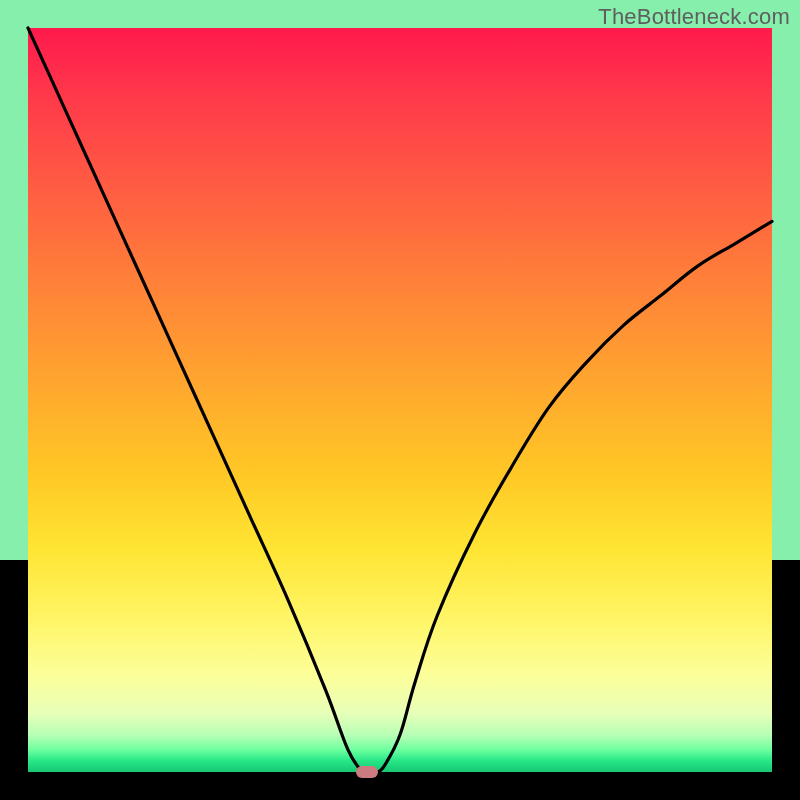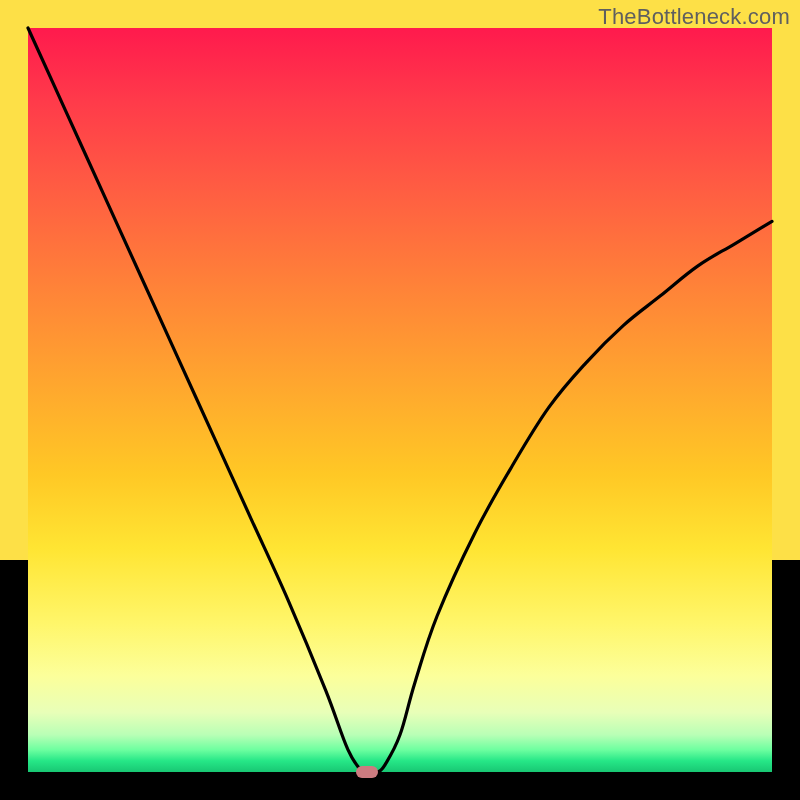--- a/index.html
+++ b/index.html
@@ -10,21 +10,21 @@
     background: #000;
     overflow: hidden;
     font-family: Arial, Helvetica, sans-serif;
   }
   .frame {
     position: absolute;
     left: 0;
     top: 0;
     width: 800px;
     height: 560px;
-    background: #fde047;
+    background: #86efac;
   }
   .plot-area {
     position: absolute;
     left: 28px;
     top: 28px;
     width: 744px;
     height: 744px;
     background: linear-gradient(
       to bottom,
       #ff1a4d 0%,

